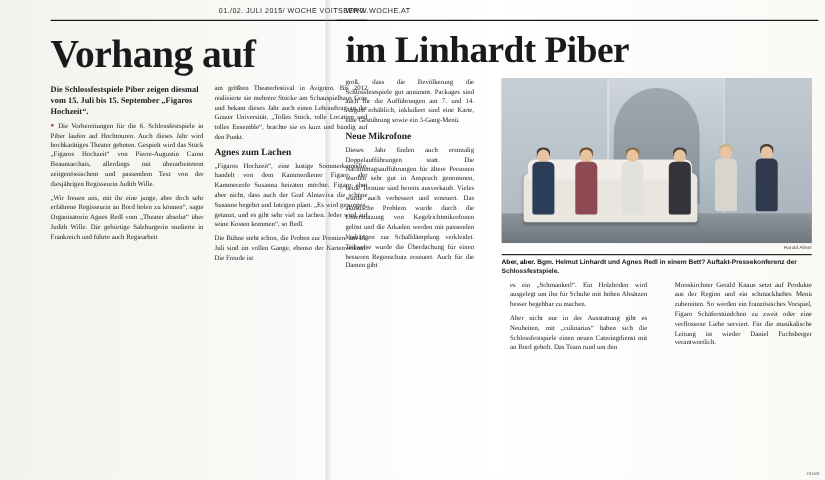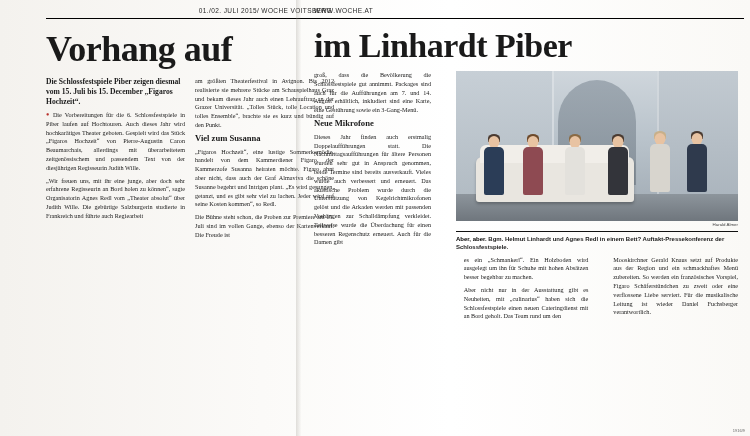--- a/index.html
+++ b/index.html
@@ -262,27 +262,27 @@
 <div class="page">
 
   <div class="left-page">
     <div class="masthead">01./02. JULI 2015/ WOCHE VOITSBERG</div>
     <div class="rule"></div>
 
     <h1 class="head-left">Vorhang auf</h1>
 
     <div class="cols">
       <div class="col">
-        <p class="lead">Die Schlossfestspiele Piber zeigen diesmal vom 15. Juli bis 15. December „Figaros Hochzeit“.</p>
+        <p class="lead">Die Schlossfestspiele Piber zeigen diesmal vom 15. Juli bis 15. September „Figaros Hochzeit“.</p>
         <p class="bullet-start">Die Vorbereitungen für die 6. Schlossfestspiele in Piber laufen auf Hochtouren. Auch dieses Jahr wird hochkarätiges Theater geboten. Gespielt wird das Stück „Figaros Hochzeit“ von Pierre-Augustin Caron Beaumarchais, allerdings mit überarbeitetem zeitgenössischem und passendem Text von der diesjährigen Regisseurin Judith Wille.</p>
         <p>„Wir freuen uns, mit ihr eine junge, aber doch sehr erfahrene Regisseurin an Bord holen zu können“, sagte Organisatorin Agnes Redl vom „Theater absolut“ über Judith Wille. Die gebürtige Salzburgerin studierte in Frankreich und führte auch Regiearbeit</p>
       </div>
       <div class="col">
         <p>am größten Theaterfestival in Avignon. Bis 2012 realisierte sie mehrere Stücke am Schauspielhaus Graz und bekam dieses Jahr auch einen Lehrauftrag an der Grazer Universität. „Tolles Stück, tolle Location und tolles Ensemble“, brachte sie es kurz und bündig auf den Punkt.</p>
-        <p class="subhead">Viel zum Susanna</p>
+        <p class="subhead">Agnes zum Lachen</p>
         <p>„Figaros Hochzeit“, eine lustige Sommerkomödie, handelt von dem Kammerdiener Figaro, der Kammerzofe Susanna heiraten möchte. Figaro ahnt aber nicht, dass auch der Graf Almaviva die schöne Susanne begehrt und Intrigen plant. „Es wird gesungen, getanzt, und es gibt sehr viel zu lachen. Jeder wird auf seine Kosten kommen“, so Redl.</p>
         <p>Die Bühne steht schon, die Proben zur Premiere am 15. Juli sind im vollen Gange, ebenso der Kartenverkauf. Die Freude ist</p>
       </div>
     </div>
     <div class="vert-credit"></div>
   </div>
 
   <div class="gutter"></div>
 
   <div class="right-page">

